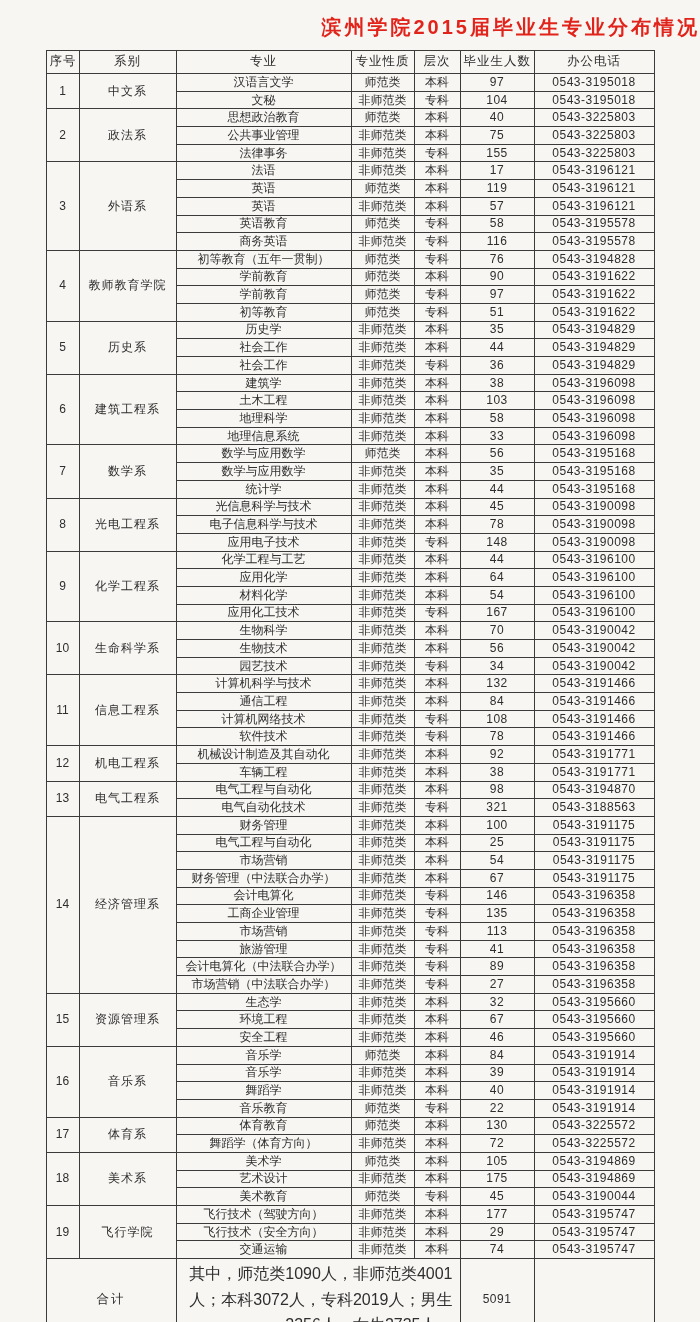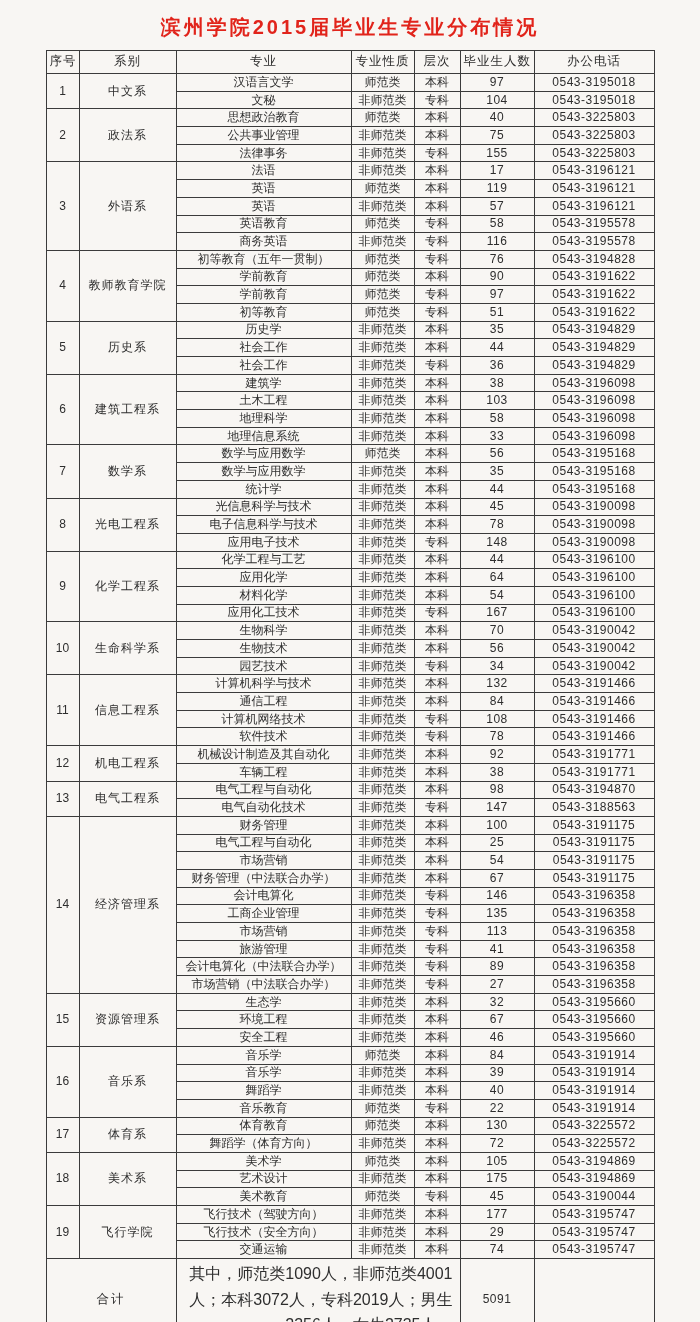--- a/index.html
+++ b/index.html
@@ -13,21 +13,21 @@
     width: 700px;
     height: 1322px;
     margin: 0 auto;
     background: #f8f6f3;
     box-sizing: border-box;
     padding-top: 8px;
     overflow: hidden;
   }
   .title {
     color: #e1241b;
-    text-align: center;
+    text-align: right;
     font-size: 20px;
     font-weight: bold;
     letter-spacing: 3px;
     margin: 6px 0 9px 0;
   }
   table.dist {
     border-collapse: collapse;
     table-layout: fixed;
     width: 608px;
     margin: 4px auto;
@@ -401,21 +401,21 @@
           <td class="major-cell">电气工程与自动化</td>
           <td class="type-cell">非师范类</td>
           <td class="level-cell">本科</td>
           <td class="count-cell">98</td>
           <td class="phone-cell">0543-3194870</td>
         </tr>
         <tr class="data-row">
           <td class="major-cell">电气自动化技术</td>
           <td class="type-cell">非师范类</td>
           <td class="level-cell">专科</td>
-          <td class="count-cell">147</td>
+          <td class="count-cell">321</td>
           <td class="phone-cell">0543-3188563</td>
         </tr>
         <tr class="data-row">
           <td class="dept-no-cell" rowspan="10">14</td>
           <td class="dept-name-cell" rowspan="10">经济管理系</td>
           <td class="major-cell">财务管理</td>
           <td class="type-cell">非师范类</td>
           <td class="level-cell">本科</td>
           <td class="count-cell">100</td>
           <td class="phone-cell">0543-3191175</td>

